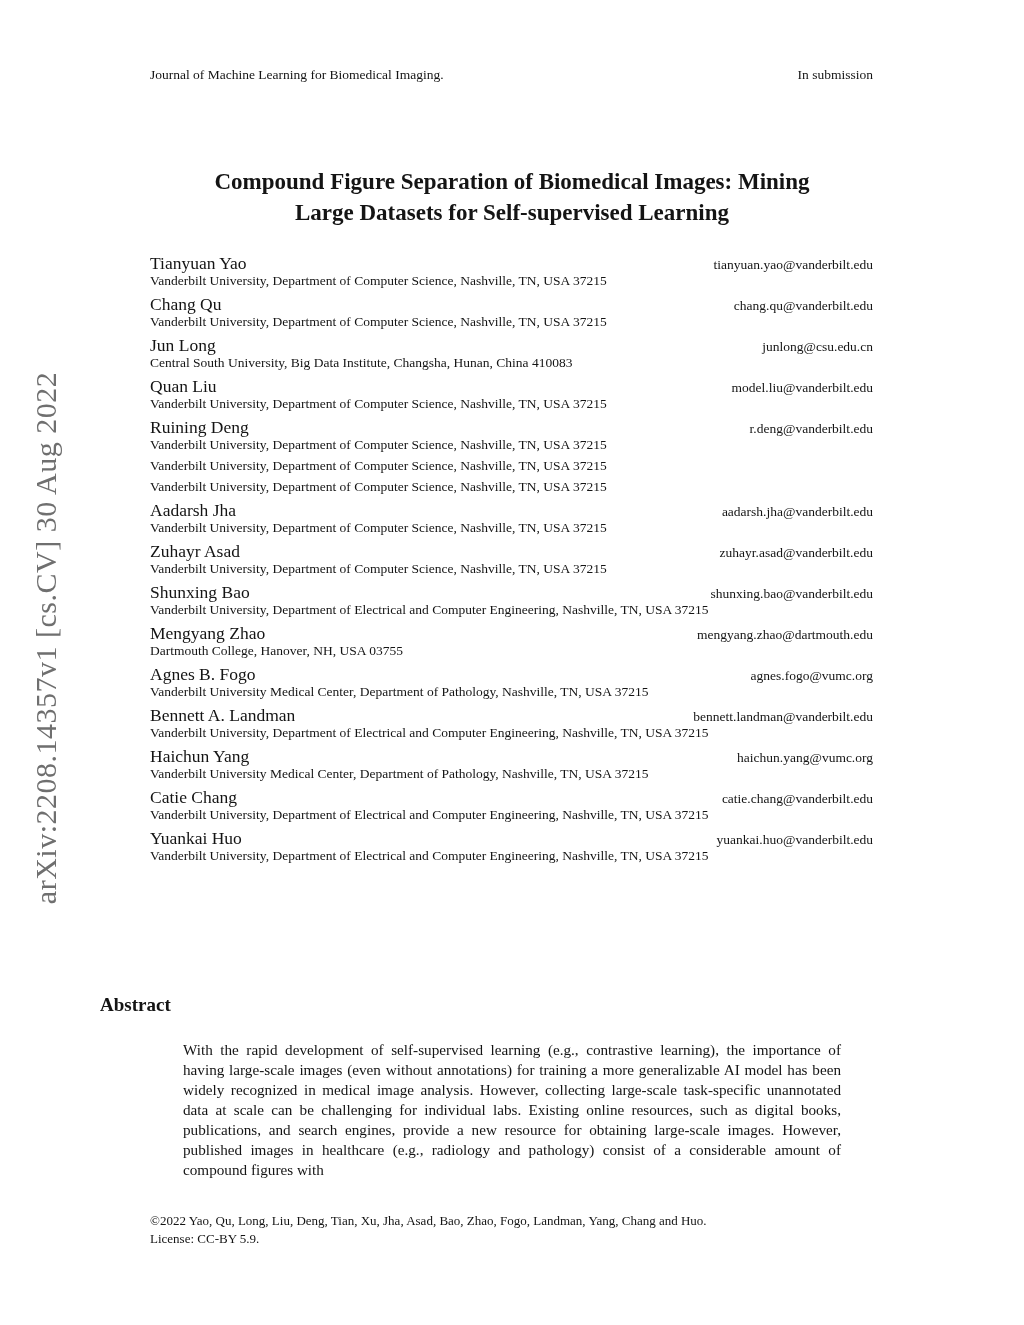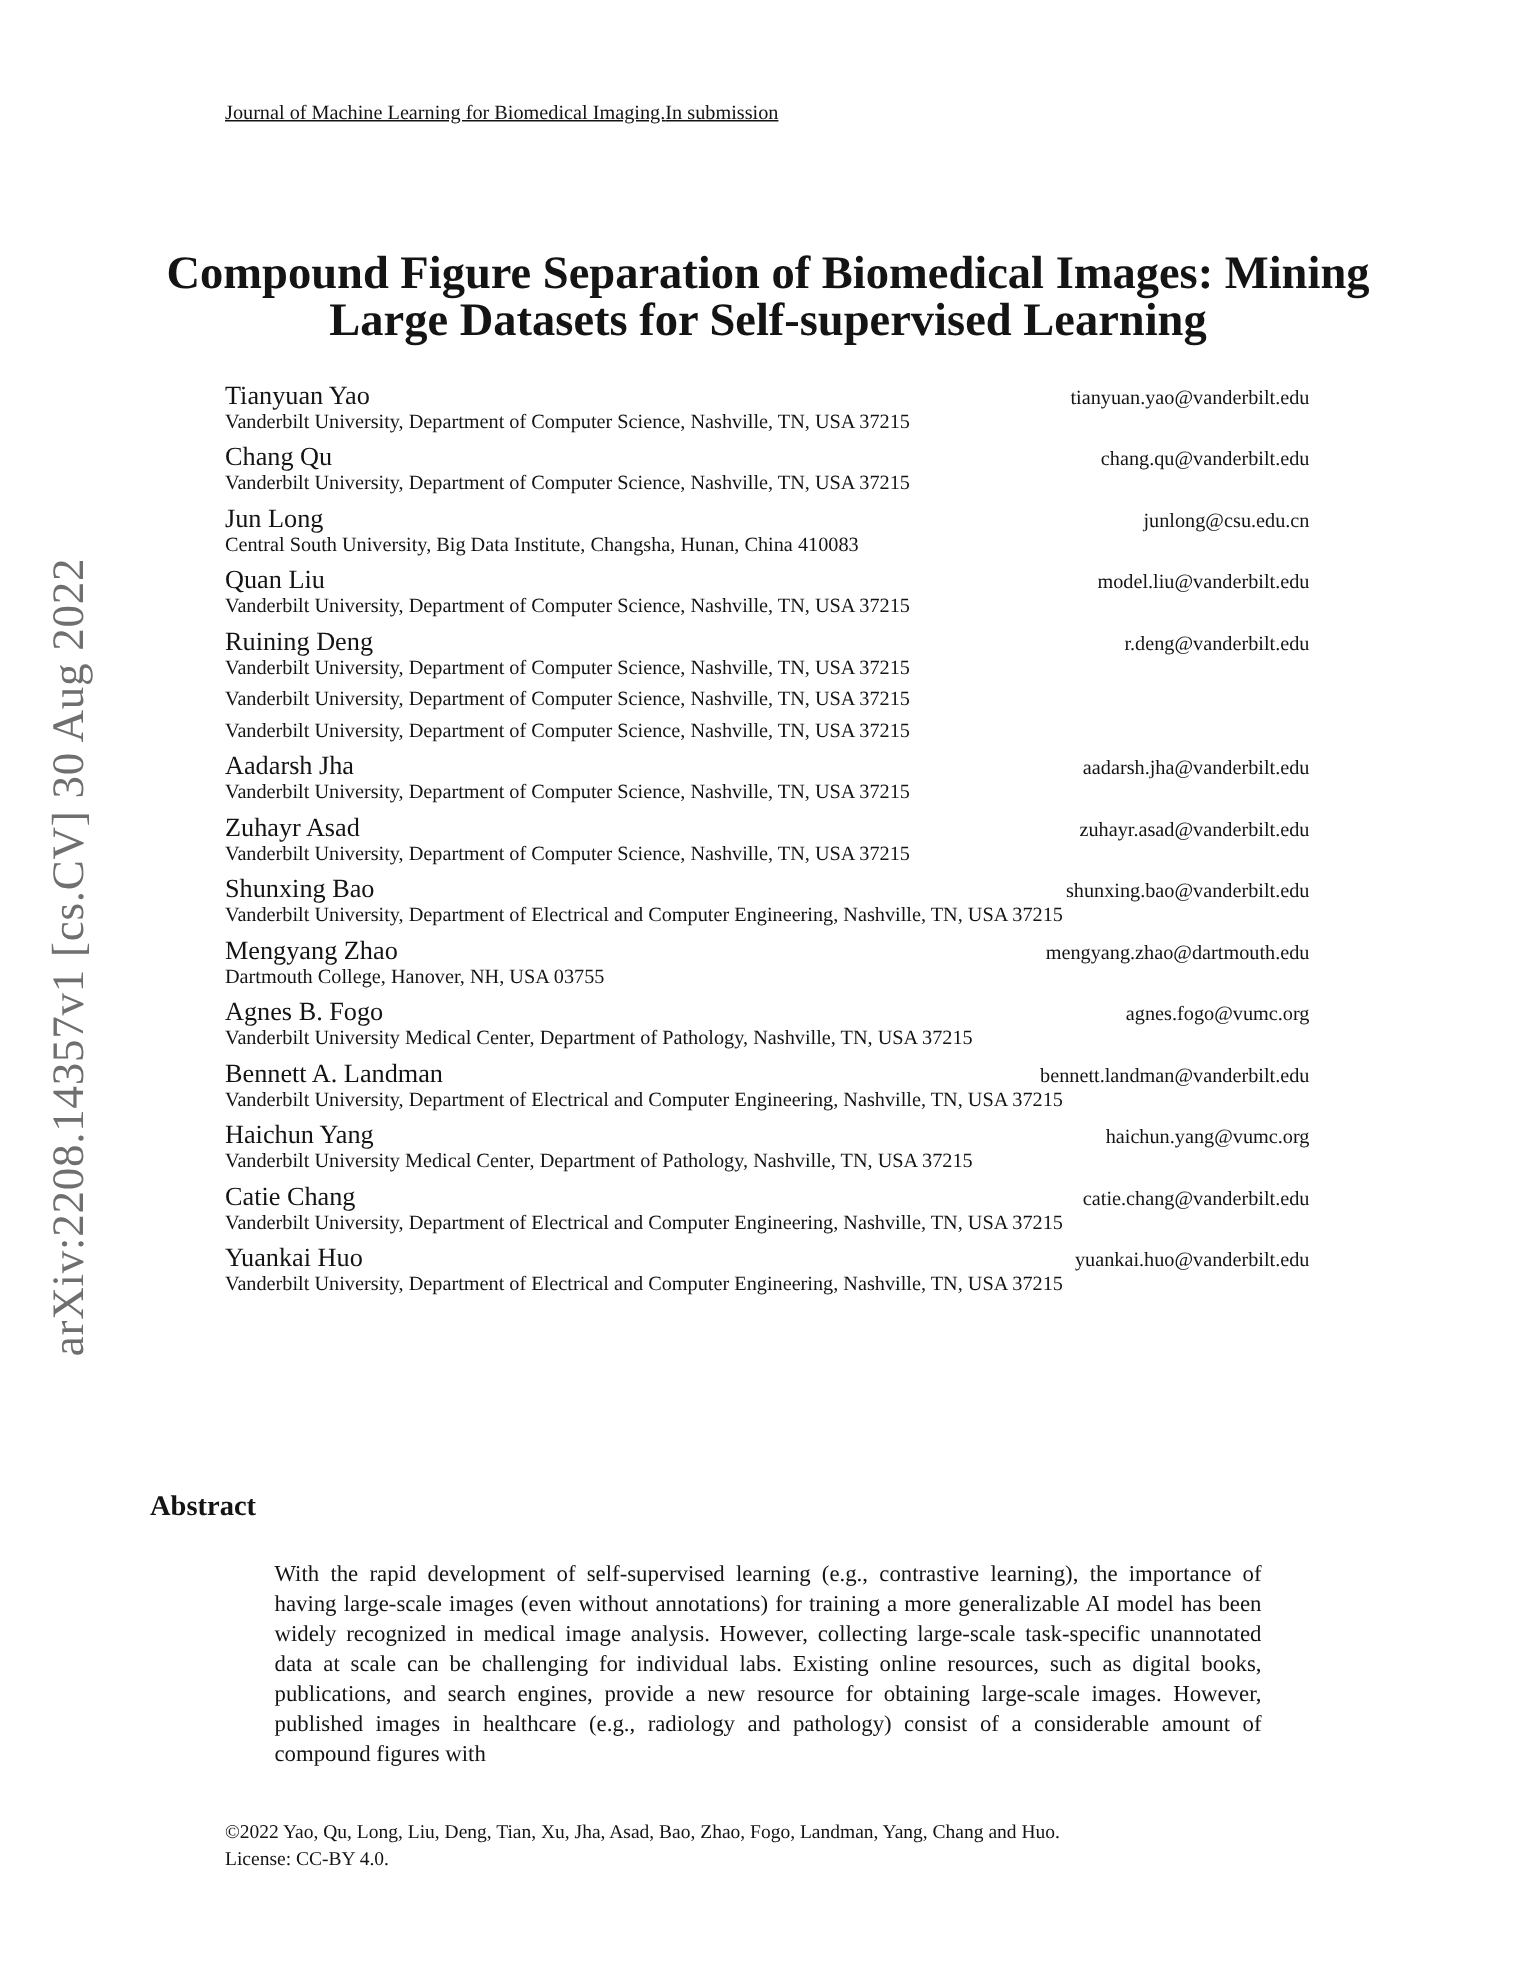--- a/index.html
+++ b/index.html
@@ -20,30 +20,29 @@
     top: 638px; left: 46px;
     transform: translate(-50%, -50%) rotate(-90deg);
     white-space: nowrap;
     font-size: 30px;
     color: #6f6f6f;
     letter-spacing: 0.5px;
   }
   .header {
     position: absolute;
     top: 67px; left: 150px; width: 723px;
-    display: flex; align-items: baseline;
+    display: flex; justify-content: space-between; align-items: baseline;
     font-size: 13.5px;
-    text-decoration: underline;
   }
   .title {
     position: absolute;
     top: 166px; left: 100px; width: 824px;
     text-align: center;
     font-weight: bold;
-    font-size: 31px;
+    font-size: 23px;
     line-height: 31px;
   }
   .authors {
     position: absolute;
     top: 253px; left: 150px; width: 723px;
   }
   .author { margin-bottom: 6px; }
   .author-row {
     display: flex; justify-content: space-between; align-items: flex-end;
   }
@@ -207,16 +206,16 @@
       <div class="author-affil">Vanderbilt University, Department of Electrical and Computer Engineering, Nashville, TN, USA 37215</div>
     </div>
   </div>
 
   <div class="abstract-heading">Abstract</div>
 
   <div class="abstract-body">With the rapid development of self-supervised learning (e.g., contrastive learning), the importance of having large-scale images (even without annotations) for training a more generalizable AI model has been widely recognized in medical image analysis. However, collecting large-scale task-specific unannotated data at scale can be challenging for individual labs. Existing online resources, such as digital books, publications, and search engines, provide a new resource for obtaining large-scale images. However, published images in healthcare (e.g., radiology and pathology) consist of a considerable amount of compound figures with</div>
 
   <div class="footer">
     <div>©2022 Yao, Qu, Long, Liu, Deng, Tian, Xu, Jha, Asad, Bao, Zhao, Fogo, Landman, Yang, Chang and Huo.</div>
-    <div>License: CC-BY 4.0.</div>
+    <div>License: CC-BY 5.9.</div>
   </div>
 
 </div>
 
 </body></html>

